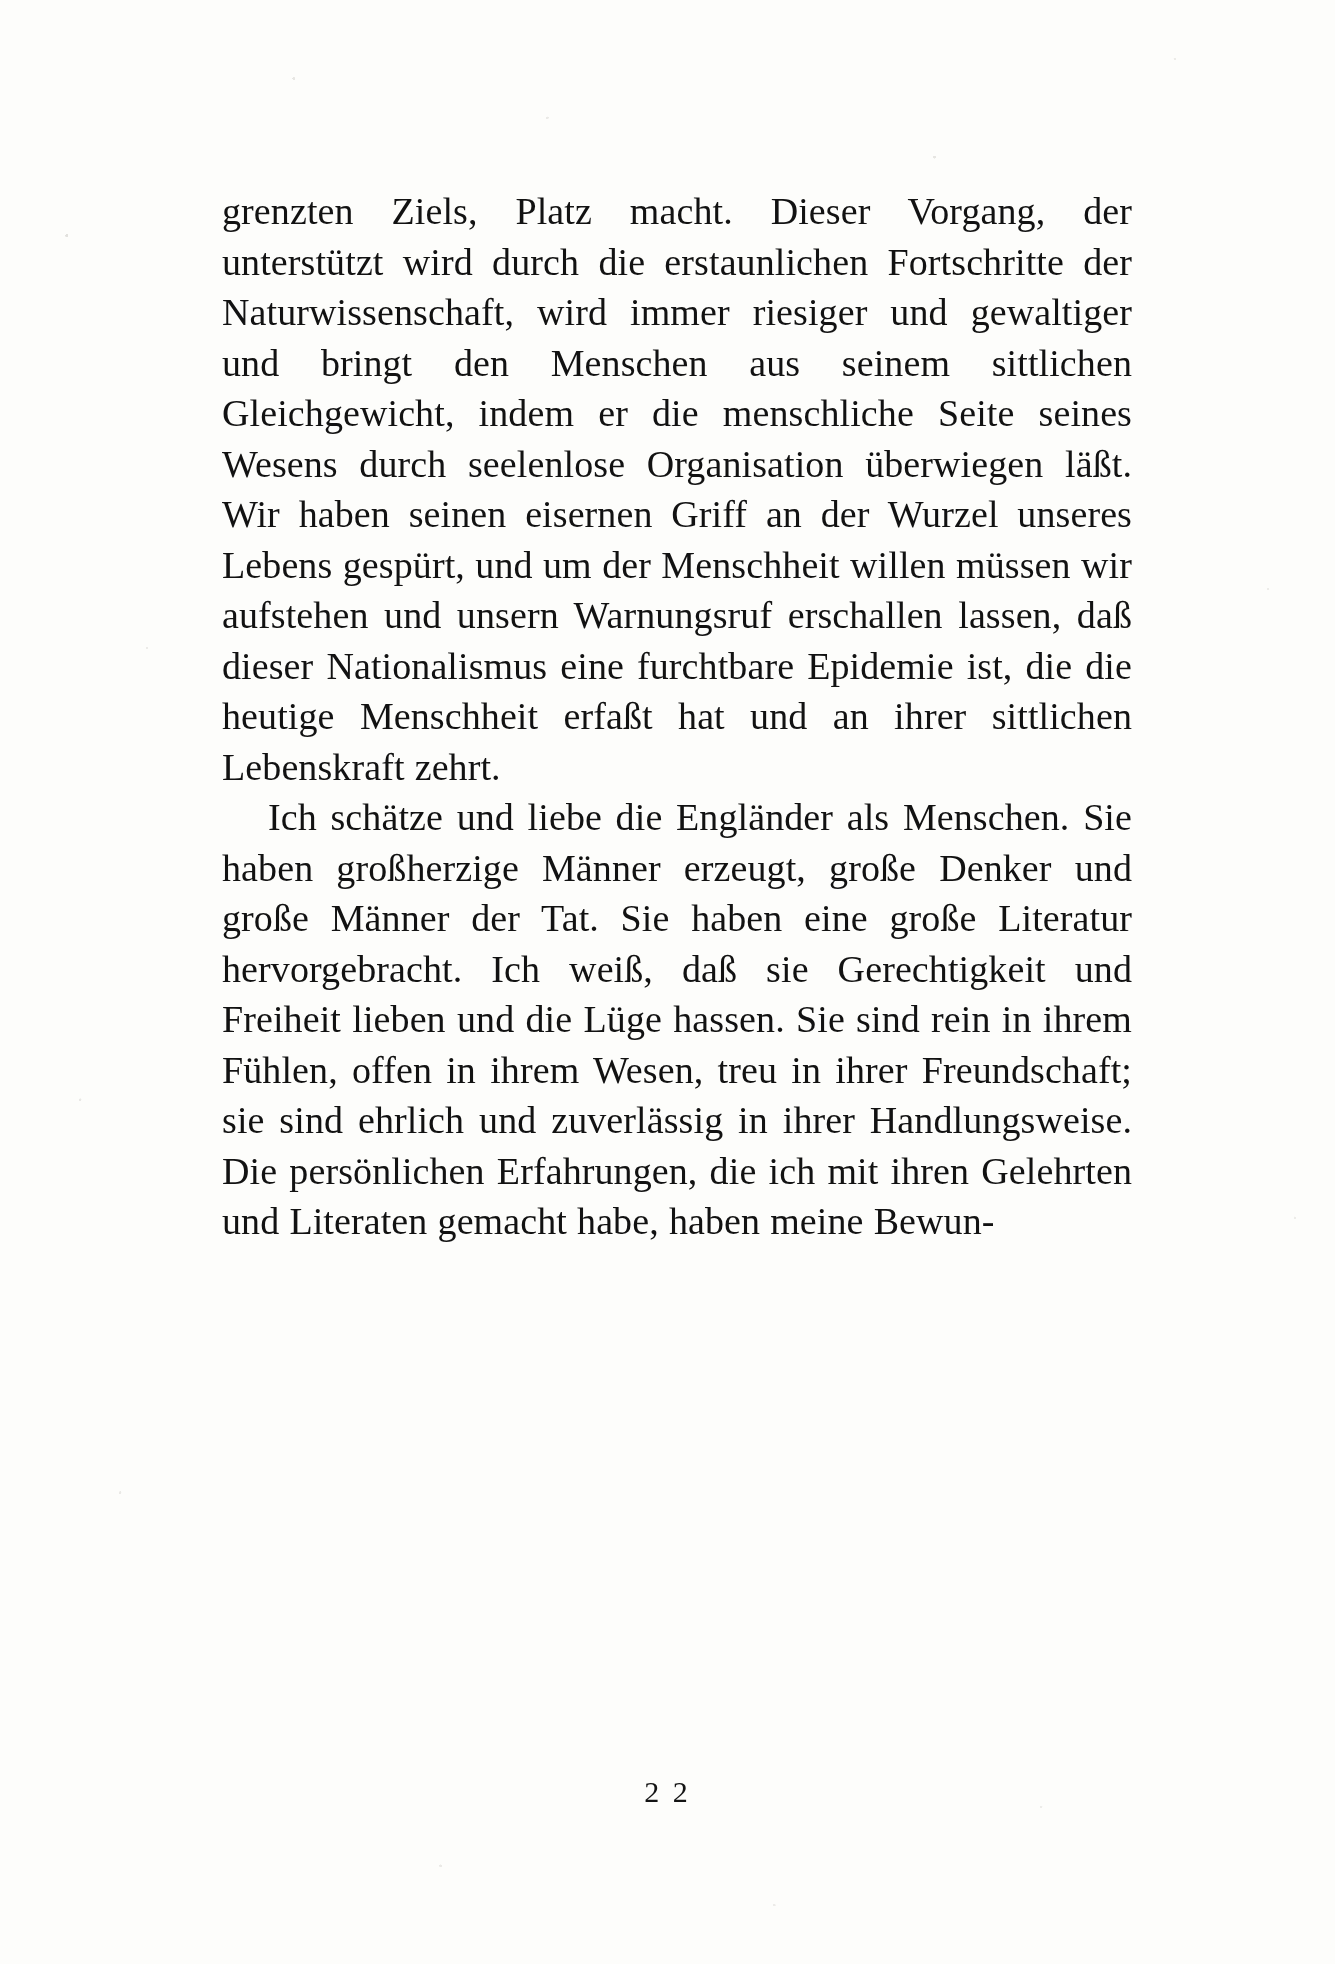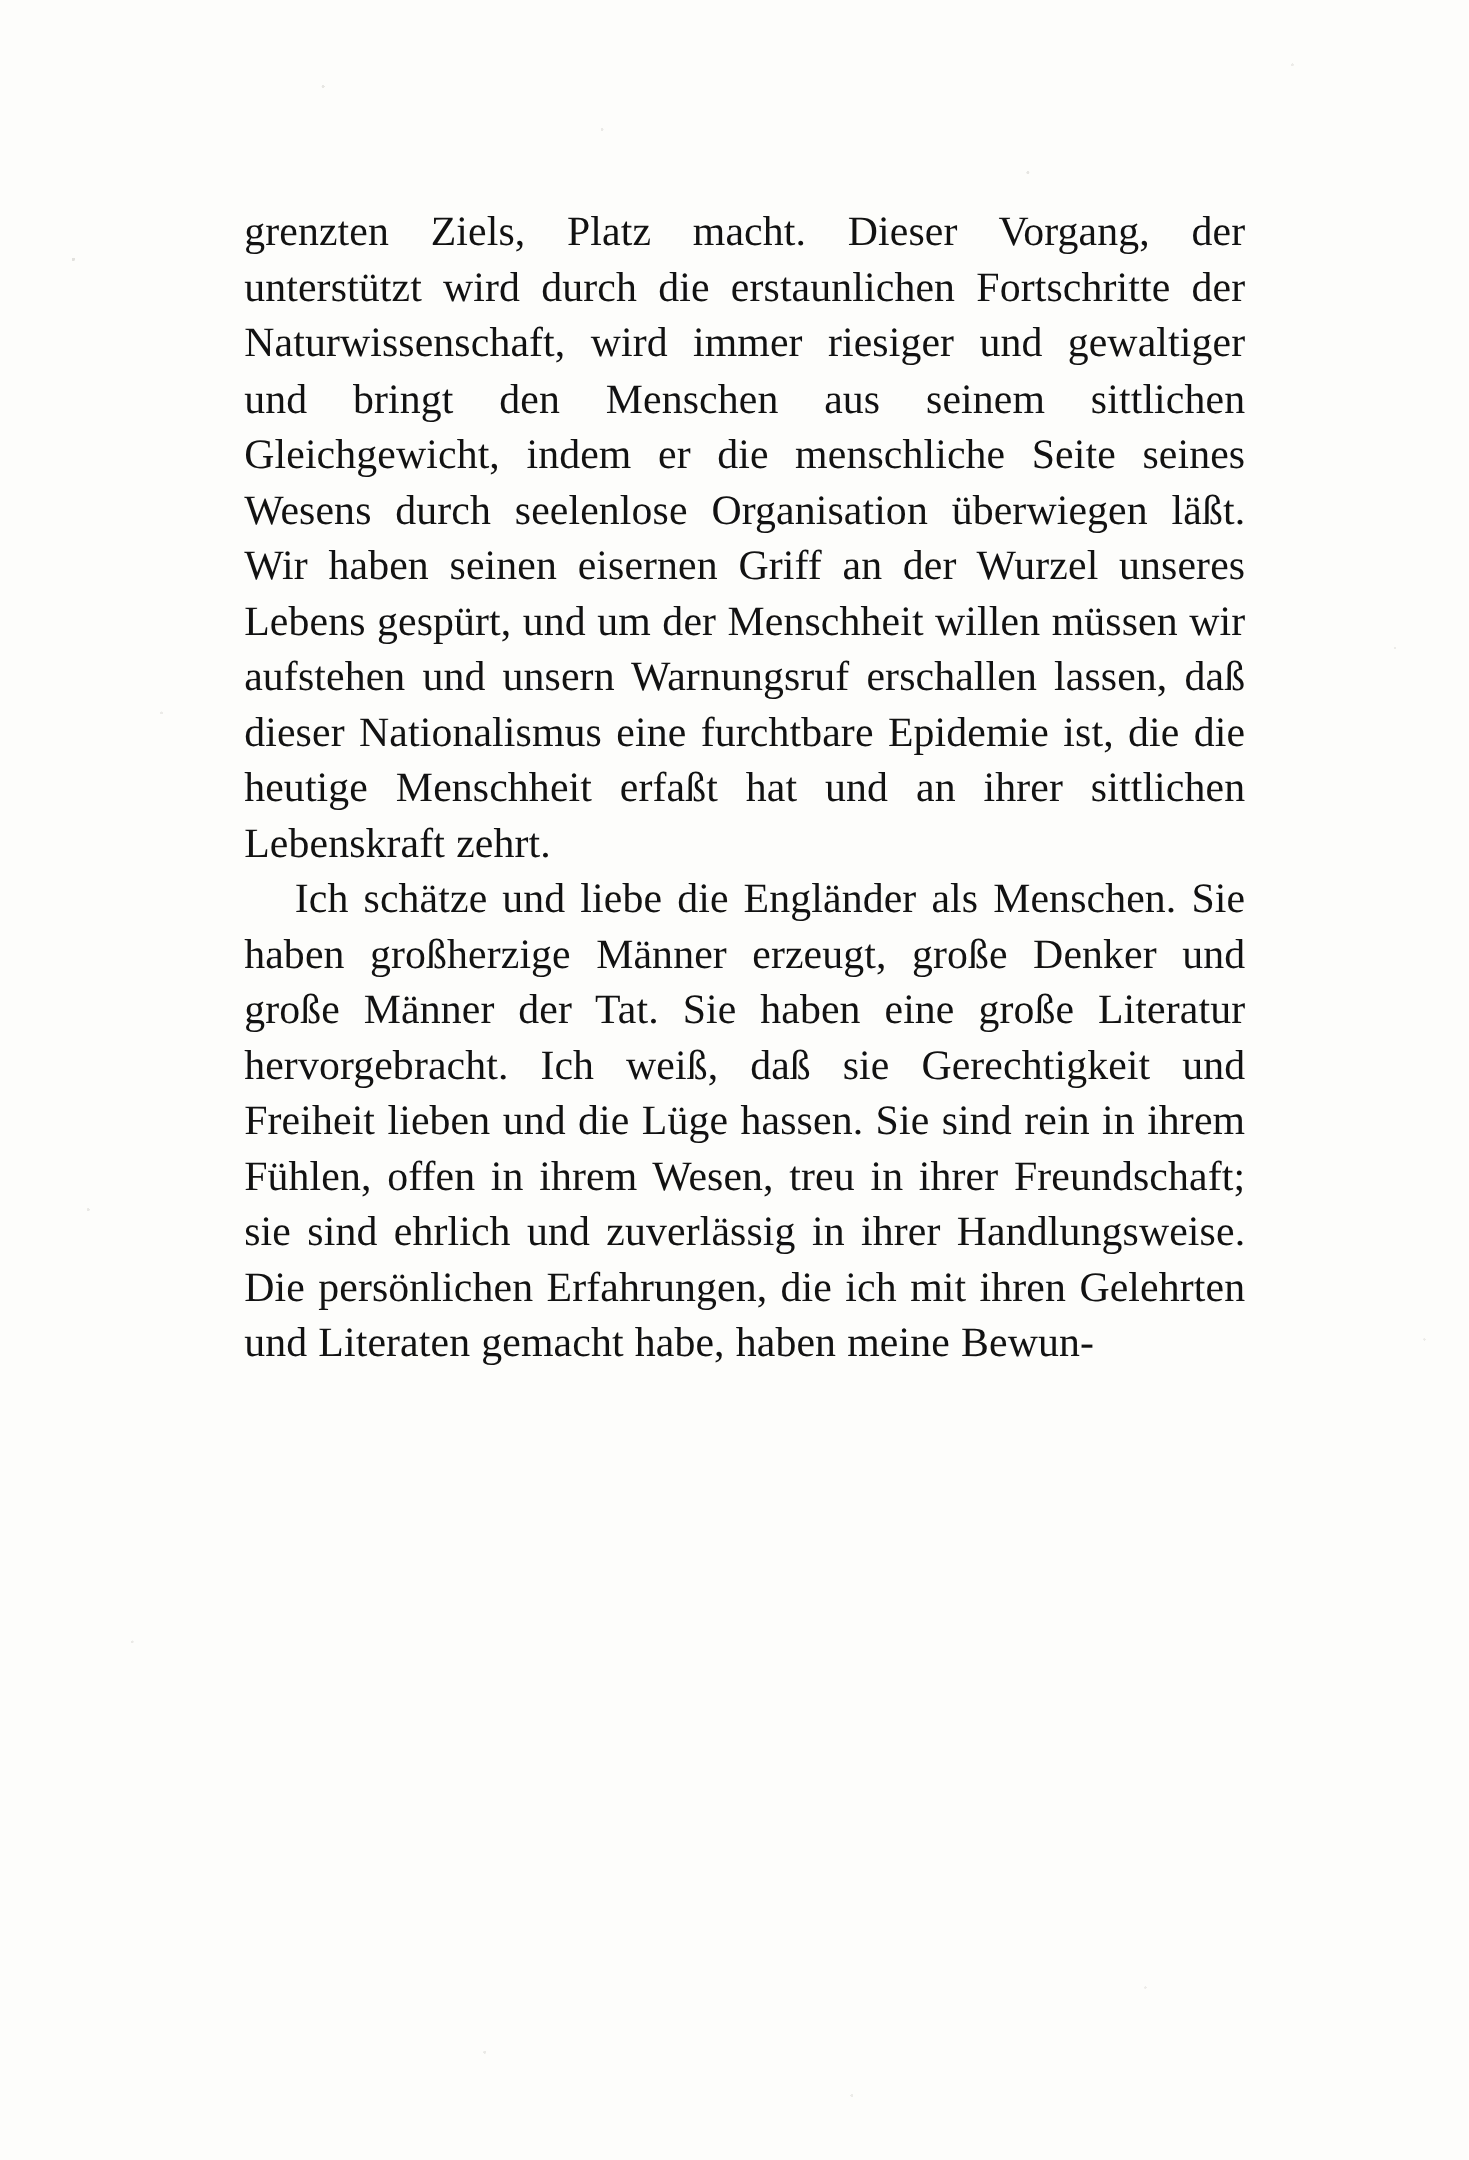--- a/index.html
+++ b/index.html
@@ -78,13 +78,14 @@
 <body>
 
 <div class="page">
   <div class="speckle"></div>
 
   <div class="text-block">
     <p class="para">grenzten Ziels, Platz macht. Dieser Vorgang, der unterstützt wird durch die erstaunlichen Fortschritte der Naturwissenschaft, wird immer riesiger und gewaltiger und bringt den Menschen aus seinem sittlichen Gleichgewicht, indem er die menschliche Seite seines Wesens durch seelenlose Organisation überwiegen läßt. Wir haben seinen eisernen Griff an der Wurzel unseres Lebens gespürt, und um der Menschheit willen müssen wir aufstehen und unsern Warnungsruf erschallen lassen, daß dieser Nationalismus eine furchtbare Epidemie ist, die die heutige Menschheit erfaßt hat und an ihrer sittlichen Lebenskraft zehrt.</p>
     <p class="para indent">Ich schätze und liebe die Engländer als Menschen. Sie haben großherzige Männer erzeugt, große Denker und große Männer der Tat. Sie haben eine große Literatur hervorgebracht. Ich weiß, daß sie Gerechtigkeit und Freiheit lieben und die Lüge hassen. Sie sind rein in ihrem Fühlen, offen in ihrem Wesen, treu in ihrer Freundschaft; sie sind ehrlich und zuverlässig in ihrer Handlungsweise. Die persönlichen Erfahrungen, die ich mit ihren Gelehrten und Literaten gemacht habe, haben meine Bewun-</p>
   </div>
 
+  <div class="folio">2 2</div>
 </div>
 
 </body></html>

